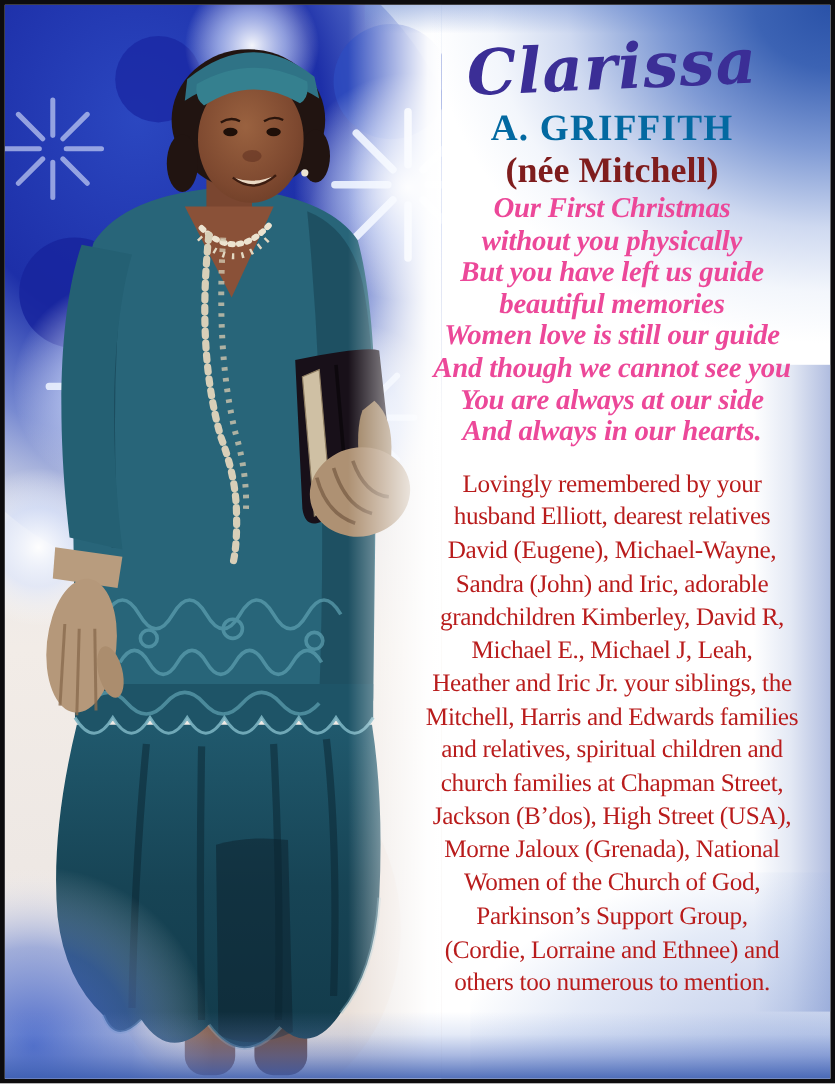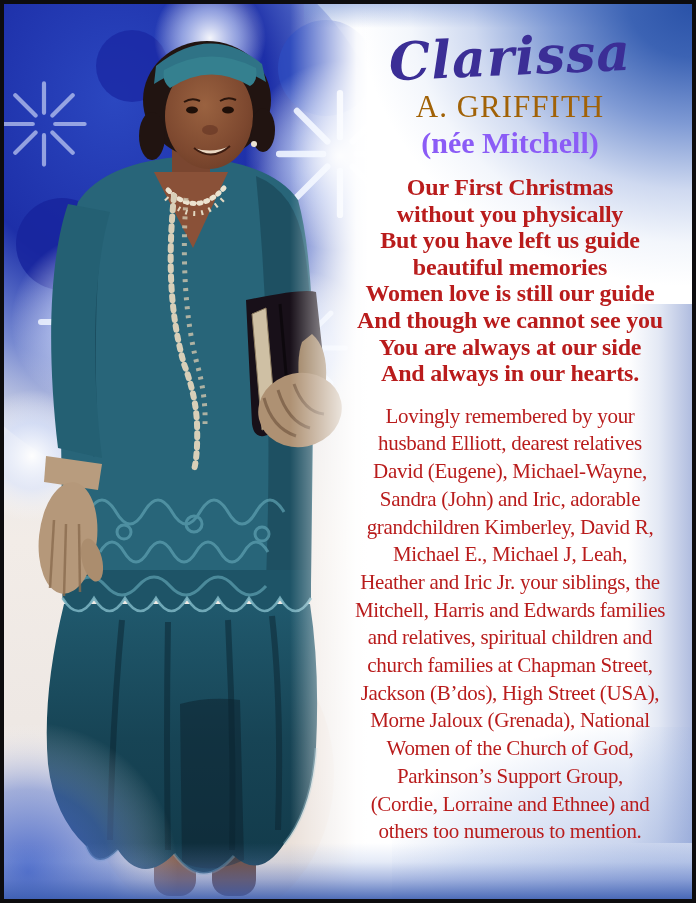--- a/index.html
+++ b/index.html
@@ -35,23 +35,23 @@
     position: absolute; left: 328px; top: 22px; width: 356px;
     z-index: 3; text-align: center; color: #17130f;
   }
   .name-script {
     font-family: "DejaVu Serif", serif;
     font-style: italic; font-weight: 700;
     font-size: 52px; line-height: 62px;
     color: #3b2e96; letter-spacing: 1px;
     transform: rotate(-2.5deg);
   }
-  .name-caps   { font-weight: 400; font-size: 31px; line-height: 37px; letter-spacing: 1px; color: #a16207; }
-  .name-maiden { font-weight: 700; font-size: 30px; line-height: 36px; color: #8b5cf6; }
-  .poem { margin-top: 13px; font-weight: 700; font-size: 24px; line-height: 26.6px; letter-spacing: -0.2px; color: #b91c1c; }
+  .name-caps   { font-weight: 700; font-size: 31px; line-height: 37px; letter-spacing: 1px; color: #0369a1; }
+  .name-maiden { font-weight: 700; font-size: 30px; line-height: 36px; color: #7f1d1d; }
+  .poem { font-weight: 700; font-size: 24px; line-height: 26.6px; letter-spacing: -0.2px; color: #ec4899; font-style: italic; }
   .tribute { margin-top: 16px; font-size: 21px; line-height: 27.7px; letter-spacing: -0.3px; color: #b91c1c; }
   .poem-line, .tribute-line { white-space: nowrap; }
 </style>
 </head>
 <body>
 
 <div class="card">
 
   <div class="photo-wrap" aria-label="Portrait of Clarissa wearing a teal dress and hat, pearl necklaces and lace gloves, holding a dark purse, standing before blue flowers">
     <svg width="364" height="895" viewBox="0 0 364 895" xmlns="http://www.w3.org/2000/svg">

